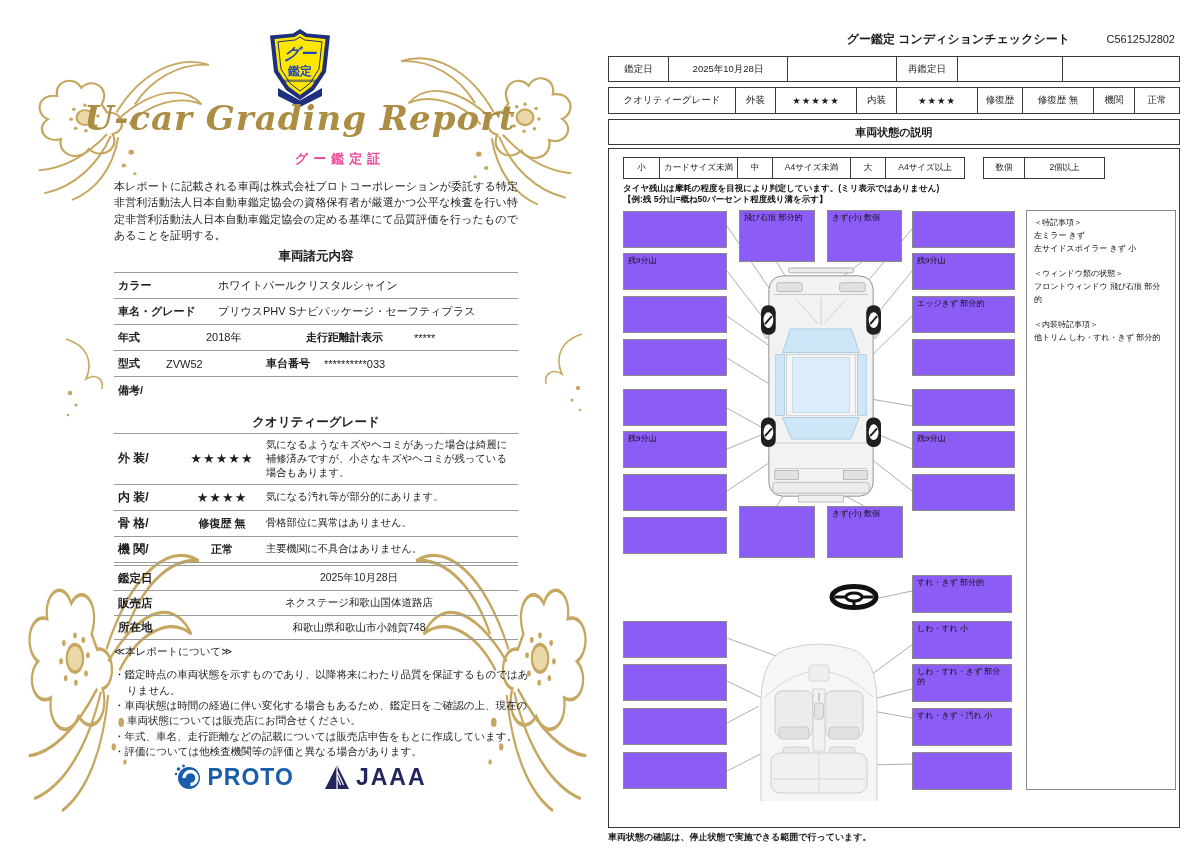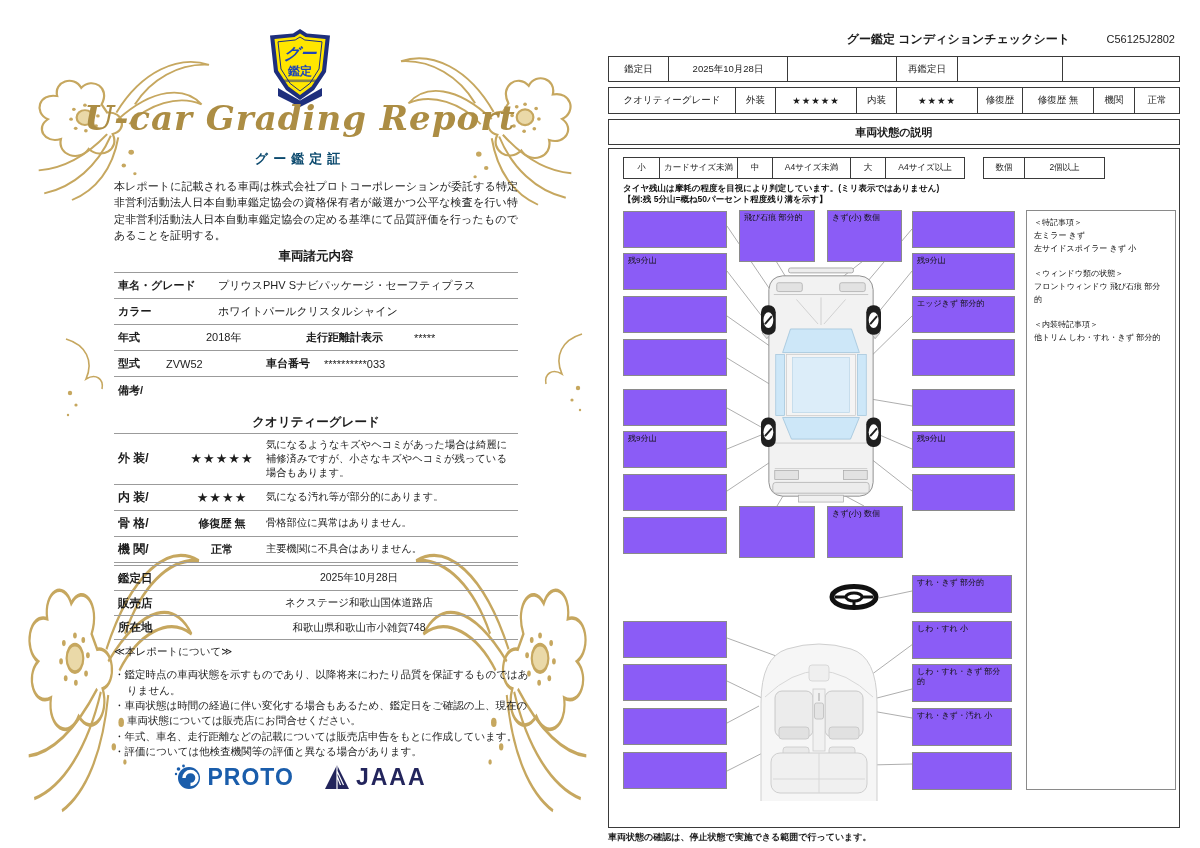--- a/index.html
+++ b/index.html
@@ -8,21 +8,21 @@
 
   
   .lpage{position:absolute;left:0;top:0;width:600px;height:848px;}
   .orn{position:absolute;pointer-events:none;}
   .flipx{transform:scaleX(-1);}
   .badge-wrap{position:absolute;top:28px;left:50%;transform:translateX(-50%);width:64px;height:80px;}
   .cert-title{position:absolute;top:98px;left:0;width:600px;text-align:center;
       font-family:"DejaVu Serif","Liberation Serif",serif;font-style:italic;font-weight:700;
       font-size:34px;color:#ac8d44;letter-spacing:1px;}
   .cert-sub{position:absolute;top:150px;left:0;width:600px;text-align:center;
-      font-size:13px;font-weight:700;letter-spacing:5px;color:#0c4a6e;}
+      font-size:13px;font-weight:700;letter-spacing:5px;color:#ec4899;padding-left:40px;}
   .intro{position:absolute;top:178px;left:114px;width:404px;font-size:11px;line-height:1.48;
       text-align:justify;color:#222;}
   .sec-title{position:absolute;left:114px;width:404px;text-align:center;font-size:12.5px;font-weight:700;}
   .spec{position:absolute;top:272px;left:114px;width:404px;}
   .srow{display:flex;align-items:center;border-top:1px solid #9b9b9b;height:26px;
       font-size:11px;padding:0 4px;box-sizing:border-box;}
   .srow .sl{font-weight:700;}
   .spec .w100{width:100px;flex:none;}
   .spec .w90{width:88px;flex:none;}
   .spec .w95{width:100px;flex:none;}
@@ -154,26 +154,26 @@
     </div>
 
     <div class="cert-title">U-car Grading Report</div>
     <div class="cert-sub">グー鑑定証</div>
     <div class="intro">本レポートに記載される車両は株式会社プロトコーポレーションが委託する特定非営利活動法人日本自動車鑑定協会の資格保有者が厳選かつ公平な検査を行い特定非営利活動法人日本自動車鑑定協会の定める基準にて品質評価を行ったものであることを証明する。</div>
 
     <div class="sec-title" style="top:248px">車両諸元内容</div>
 
     <div class="spec">
       <div class="srow">
+        <span class="sl w100">カラー</span>
+        <span>ホワイトパールクリスタルシャイン</span>
+      </div>
+      <div class="srow">
         <span class="sl w100">車名・グレード</span>
         <span>プリウスPHV Sナビパッケージ・セーフティプラス</span>
-      </div>
-      <div class="srow">
-        <span class="sl w100">カラー</span>
-        <span>ホワイトパールクリスタルシャイン</span>
       </div>
       <div class="srow">
         <span class="sl w90">年式</span>
         <span class="w95">2018年</span>
         <span class="sl w110">走行距離計表示</span>
         <span>*****</span>
       </div>
       <div class="srow">
         <span class="sl w48">型式</span>
         <span class="w95">ZVW52</span>

